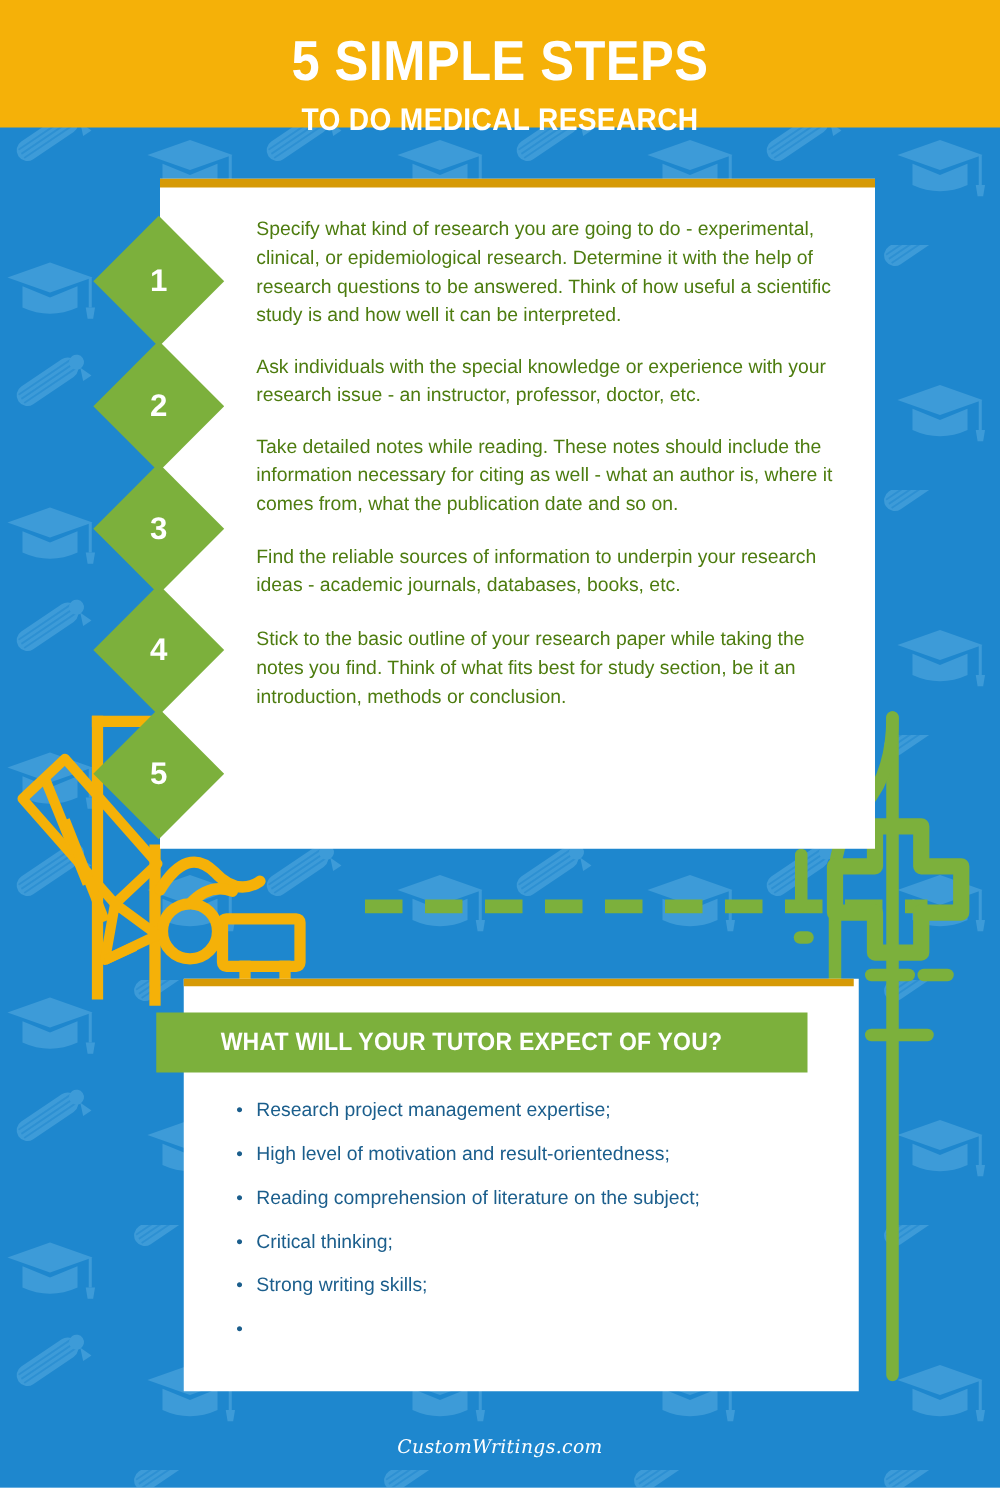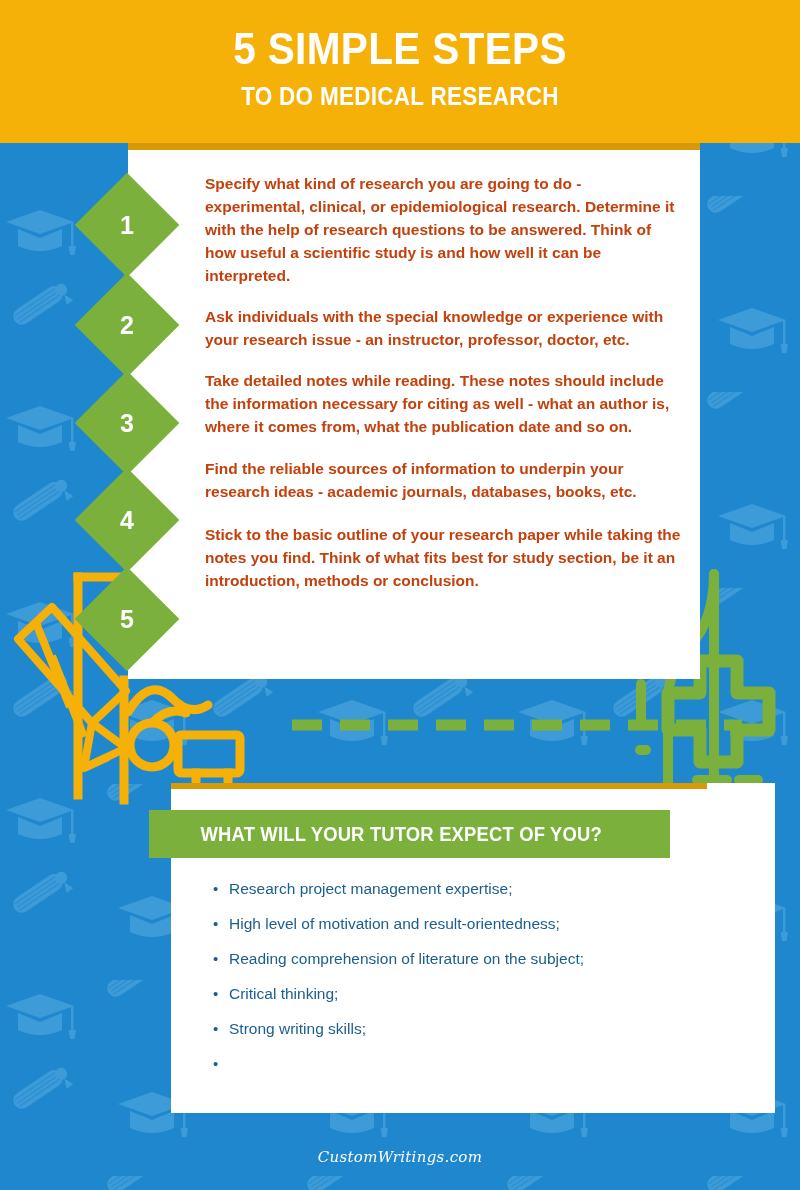--- a/index.html
+++ b/index.html
@@ -23,21 +23,21 @@
   #bg-pattern {
     position: absolute;
     inset: 0;
     z-index: 0;
   }
 
   
   #header {
     position: absolute;
     left: 0; top: 0;
-    width: 800px; height: 143px;
+    width: 800px; height: 102px;
     background: #f5b108;
     z-index: 5;
   }
   #header-inner {
     position: absolute;
     left: 0; top: 24px;
     width: 800px;
     text-align: center;
   }
   #title-main {
@@ -86,25 +86,24 @@
   #steps-list {
     position: absolute;
     left: 77px; top: 29px;
     width: 478px;
   }
   .step-row {
     position: relative;
     margin-bottom: 17px;
   }
   .step-text {
-    color: #c2410c;
+    color: #4d7c0f;
     font-size: 15.5px;
     line-height: 23px;
     font-family: "Liberation Sans", sans-serif;
-    font-weight: bold;
   }
 
   
   #diamond-layer {
     position: absolute;
     left: 0; top: 0;
     width: 800px; height: 1190px;
     z-index: 7;
     pointer-events: none;
   }
@@ -123,24 +122,23 @@
     color: #ffffff;
     font-size: 25px;
     font-weight: bold;
     font-family: "Liberation Sans", sans-serif;
   }
 
   
   #tutor-card {
     position: absolute;
     left: 147px; top: 783px;
-    width: 604px; height: 330px;
+    width: 540px; height: 330px;
     background: #ffffff;
     z-index: 6;
-    margin-left: 24px;
   }
   #tutor-card-topbar {
     position: absolute;
     left: 0; top: 0;
     width: 536px; height: 6px;
     background: #d69a06;
   }
   #tutor-header {
     position: absolute;
     left: -22px; top: 27px;

